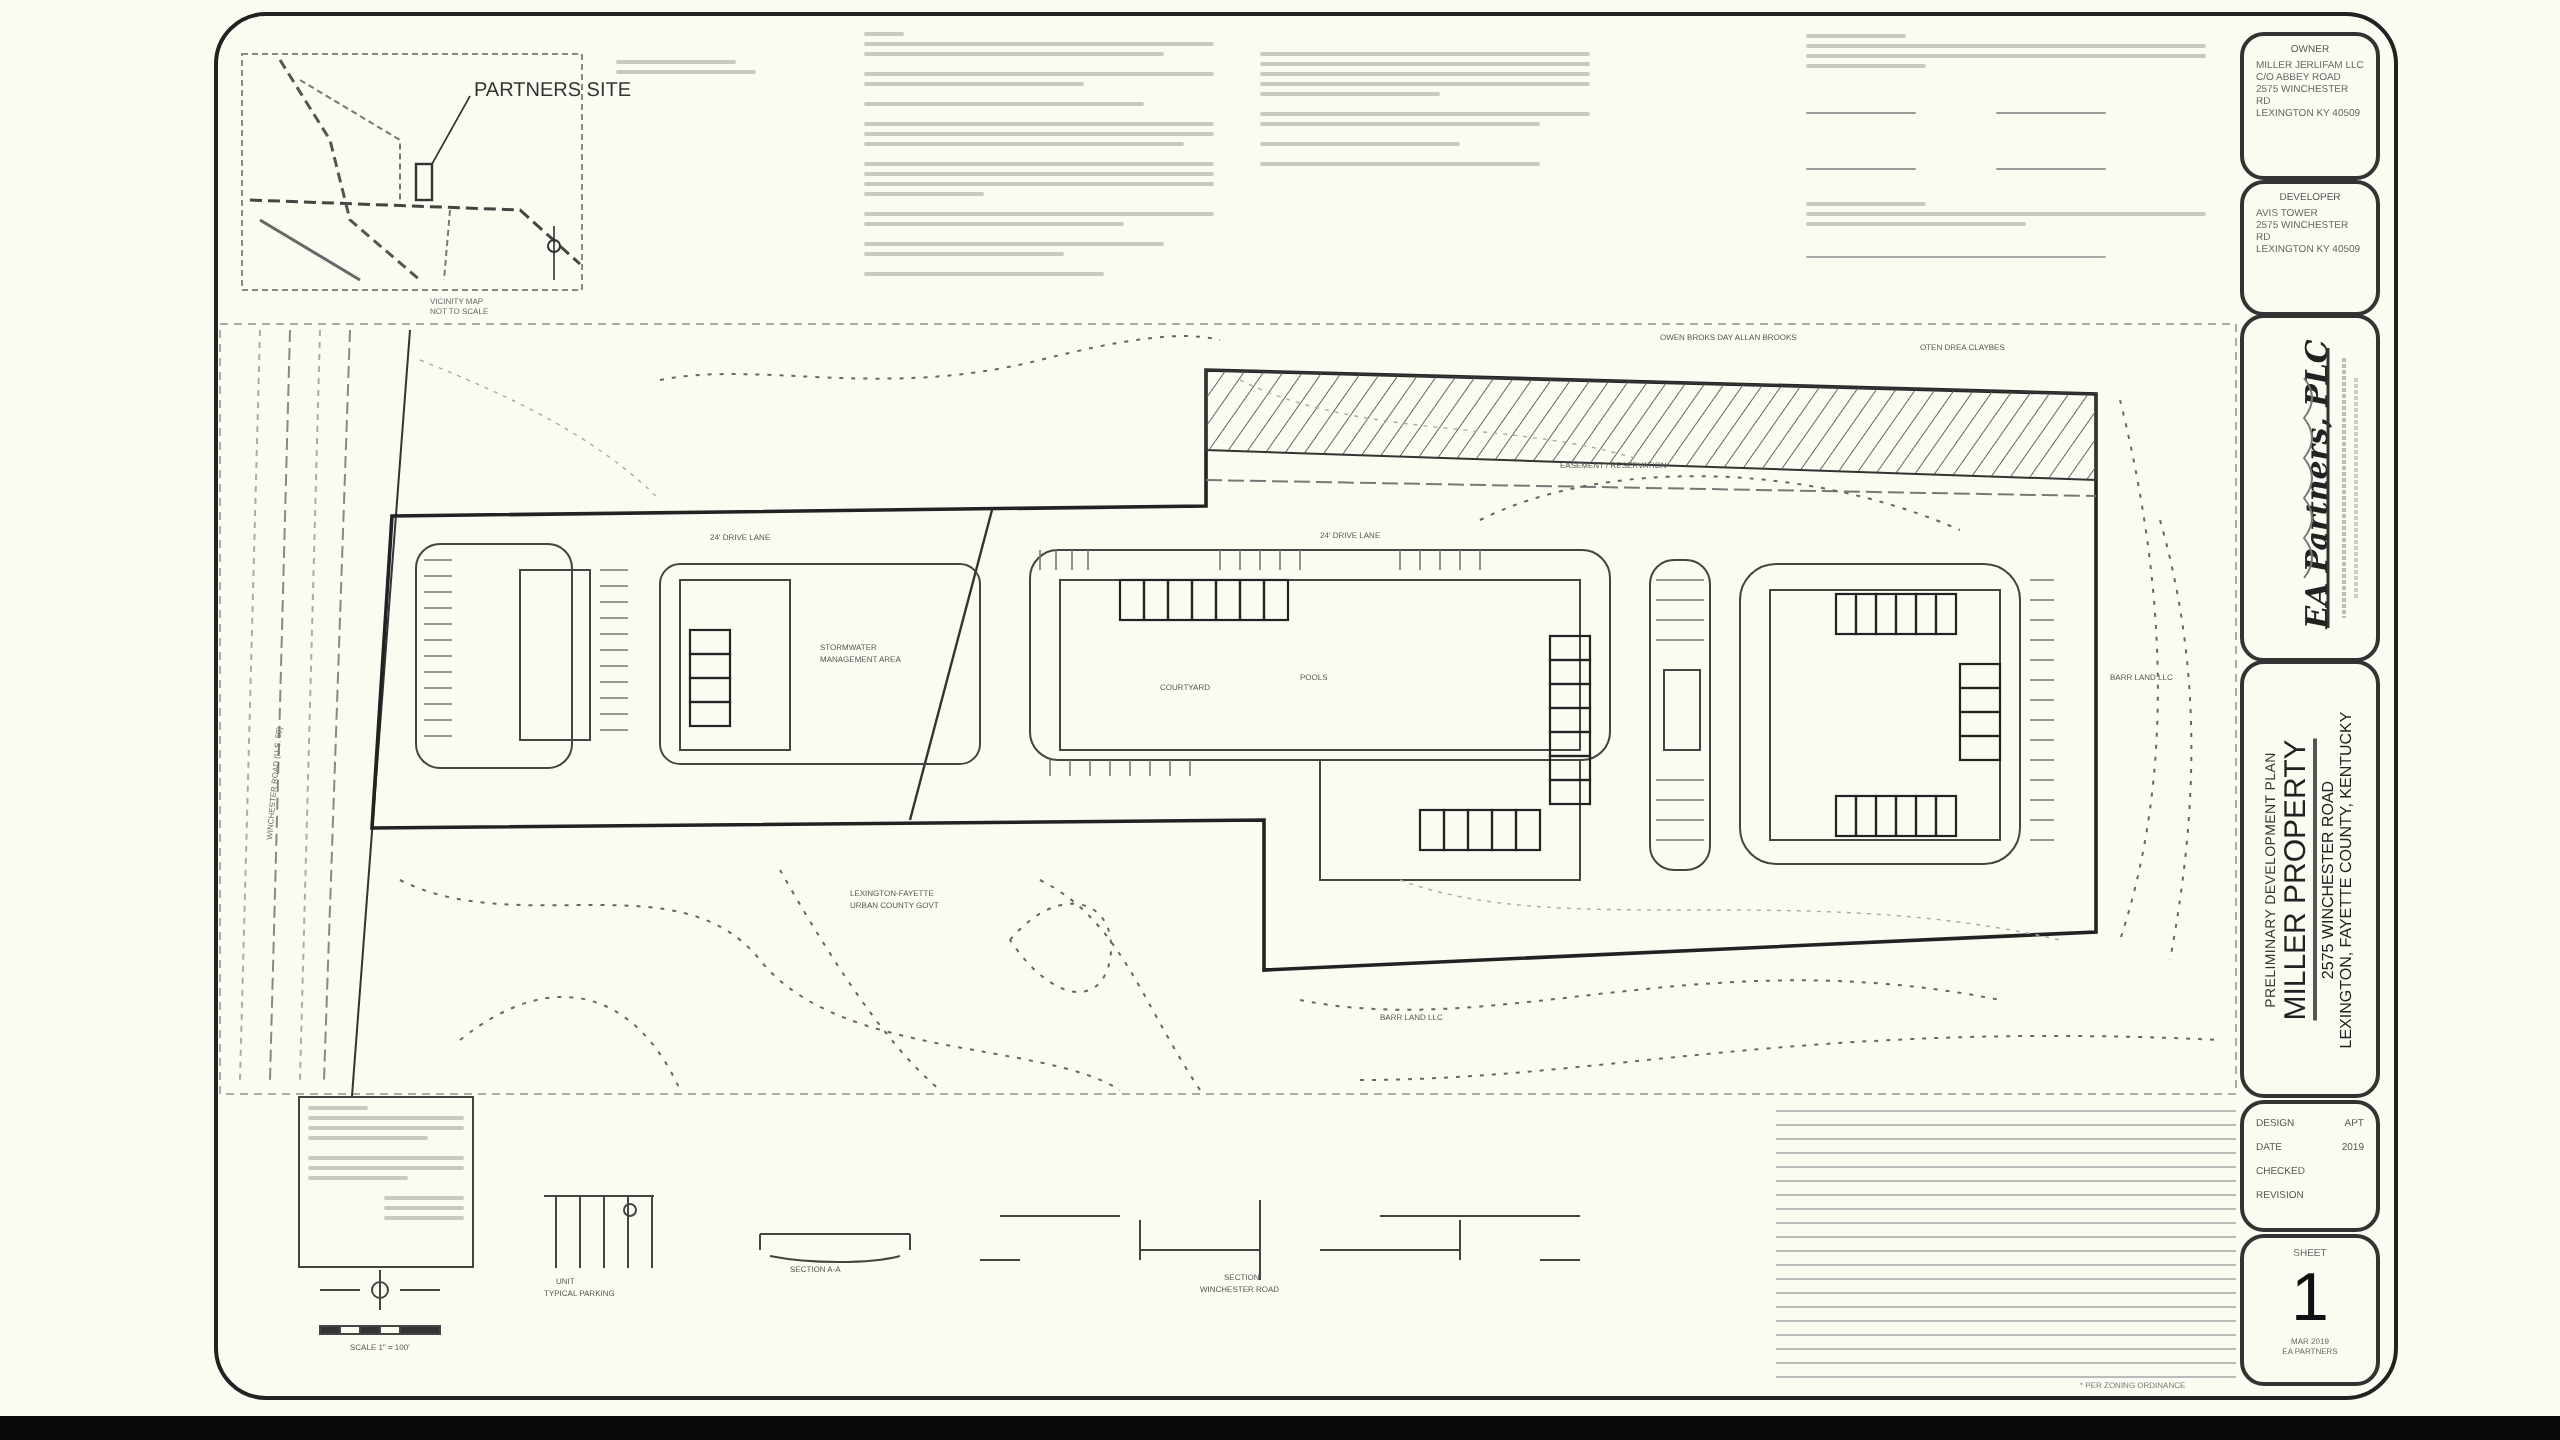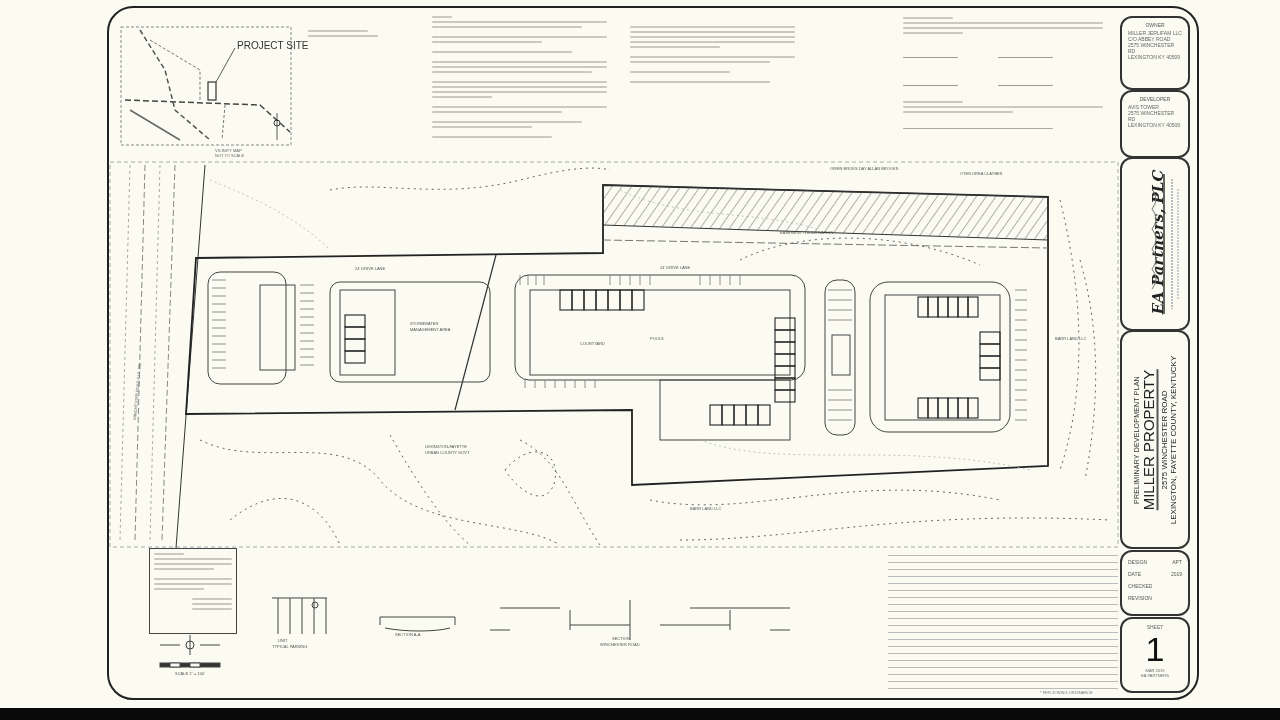--- a/index.html
+++ b/index.html
@@ -215,21 +215,21 @@
     <g font-family="Liberation Sans, sans-serif" font-size="4" fill="#555">
       <text x="278" y="642">UNIT</text>
       <text x="272" y="648">TYPICAL PARKING</text>
       <text x="395" y="636">SECTION A-A</text>
       <text x="612" y="640">SECTION</text>
       <text x="600" y="646">WINCHESTER ROAD</text>
       <text x="175" y="675">SCALE 1" = 100'</text>
     </g>
   </svg>
 
-  <div class="project-site">PROJECT SITE</div>
+  <div class="project-site">PARTNERS SITE</div>
 
   <div class="note-lines" style="left:308px;top:30px;width:70px;">
     <div class="note-line" style="width:60px"></div>
       <div class="note-line" style="width:70px"></div>
   </div>
   <div class="note-lines" style="left:432px;top:16px;width:175px;">
     <div class="note-line" style="width:20px"></div>
     <div class="note-line"></div>
       <div class="note-line" style="width:150px"></div>
       <div class="note-gap"></div>

